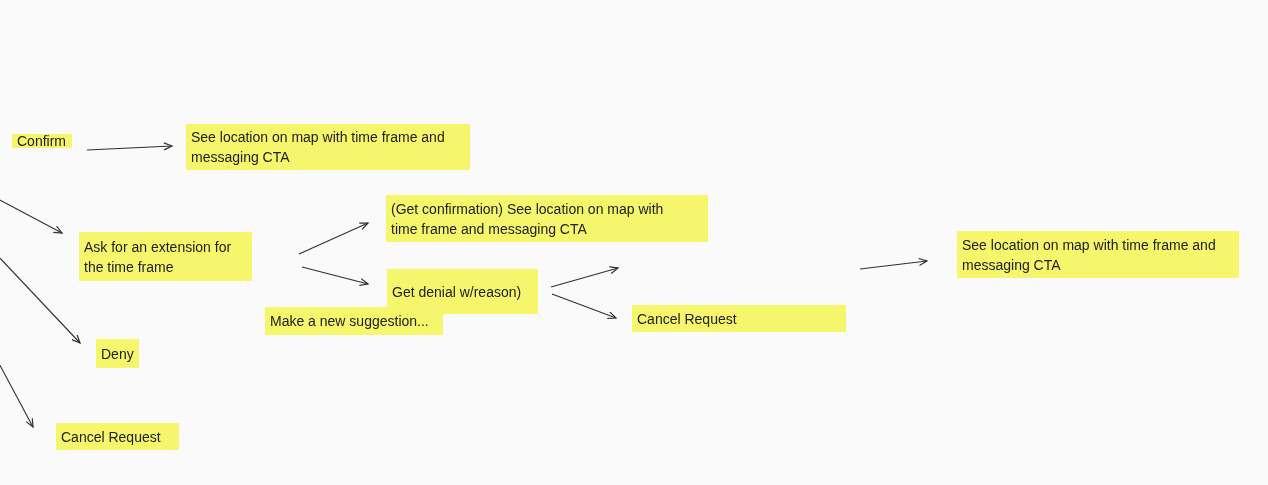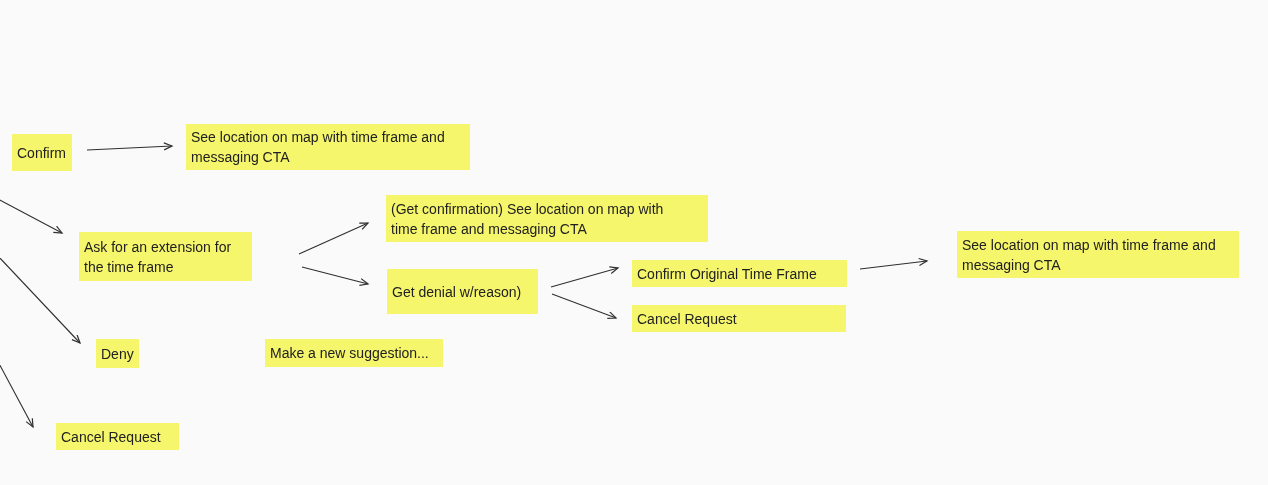--- a/index.html
+++ b/index.html
@@ -56,29 +56,28 @@
         <line x1="-2" y1="256" x2="80" y2="343" stroke="#2f2f2f" stroke-width="1.1" marker-end="url(#arrowhead)"></line>
         <line x1="-4" y1="358" x2="33" y2="427" stroke="#2f2f2f" stroke-width="1.1" marker-end="url(#arrowhead)"></line>
         <line x1="299" y1="254" x2="368" y2="223" stroke="#2f2f2f" stroke-width="1.1" marker-end="url(#arrowhead)"></line>
         <line x1="302" y1="267" x2="368" y2="284" stroke="#2f2f2f" stroke-width="1.1" marker-end="url(#arrowhead)"></line>
         <line x1="551" y1="287" x2="618" y2="268" stroke="#2f2f2f" stroke-width="1.1" marker-end="url(#arrowhead)"></line>
         <line x1="552" y1="294" x2="616" y2="318" stroke="#2f2f2f" stroke-width="1.1" marker-end="url(#arrowhead)"></line>
         <line x1="860" y1="269" x2="927" y2="261" stroke="#2f2f2f" stroke-width="1.1" marker-end="url(#arrowhead)"></line>
       </g>
   </svg>
   <div class="node-layer" id="node-layer">
-      <div class="node" style="left: 12px; top: 134px; min-width: 60px; height: 37px;"><span>Confirm</span></div>
+      <div class="node" style="left: 12px; top: 134px; min-width: 60px; height: 14px;"><span>Confirm</span></div>
       <div class="node" style="left: 186px; top: 124px; min-width: 284px; height: 46px;"><span>See location on map with time frame and
 messaging CTA</span></div>
       <div class="node" style="left: 79px; top: 232px; min-width: 173px; height: 49px;"><span>Ask for an extension for
 the time frame</span></div>
       <div class="node" style="left: 386px; top: 195px; min-width: 322px; height: 47px;"><span>(Get confirmation) See location on map with
 time frame and messaging CTA</span></div>
       <div class="node" style="left: 387px; top: 269px; min-width: 151px; height: 45px;"><span>Get denial w/reason)</span></div>
-      <div class="node" style="left: 632px; top: 260px; min-width: 215px; height: 27px;"><span>Confirm Original Time Frame</span></div>
       <div class="node" style="left: 632px; top: 305px; min-width: 214px; height: 27px;"><span>Cancel Request</span></div>
       <div class="node" style="left: 957px; top: 231px; min-width: 282px; height: 47px;"><span>See location on map with time frame and
 messaging CTA</span></div>
       <div class="node" style="left: 96px; top: 331px; min-width: 43px; height: 29px; margin-top: 8px;"><span>Deny</span></div>
-      <div class="node" style="left: 265px; top: 339px; min-width: 178px; height: 28px;"><span>Make a new suggestion...</span></div>
+      <div class="node" style="left: 265px; top: 307px; min-width: 178px; height: 28px;"><span>Make a new suggestion...</span></div>
       <div class="node" style="left: 56px; top: 423px; min-width: 123px; height: 27px;"><span>Cancel Request</span></div>
     </div>
 </div>
 
 </body></html>

